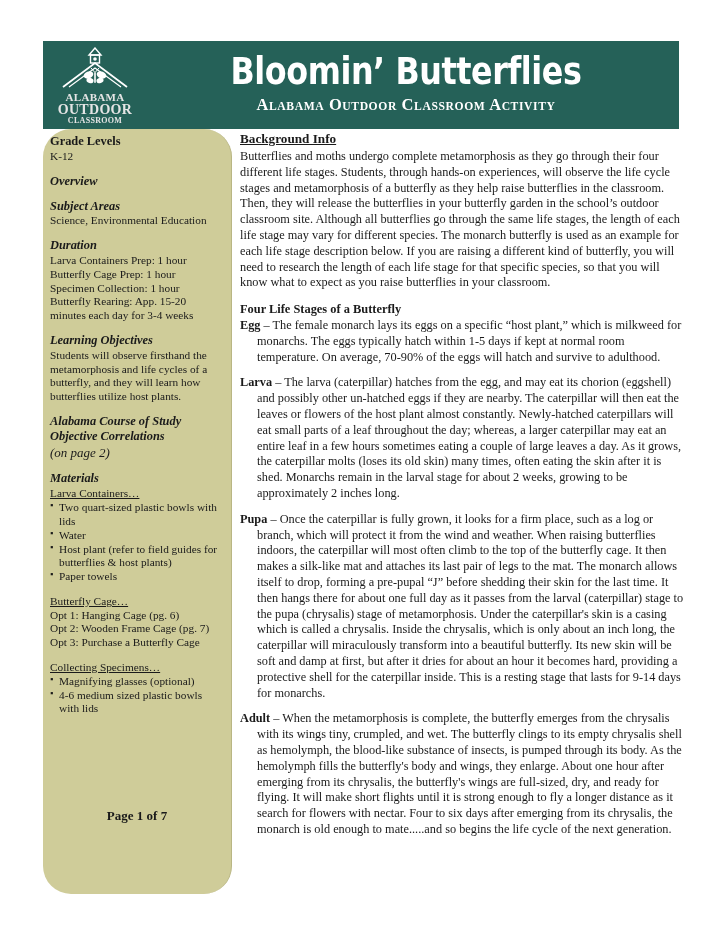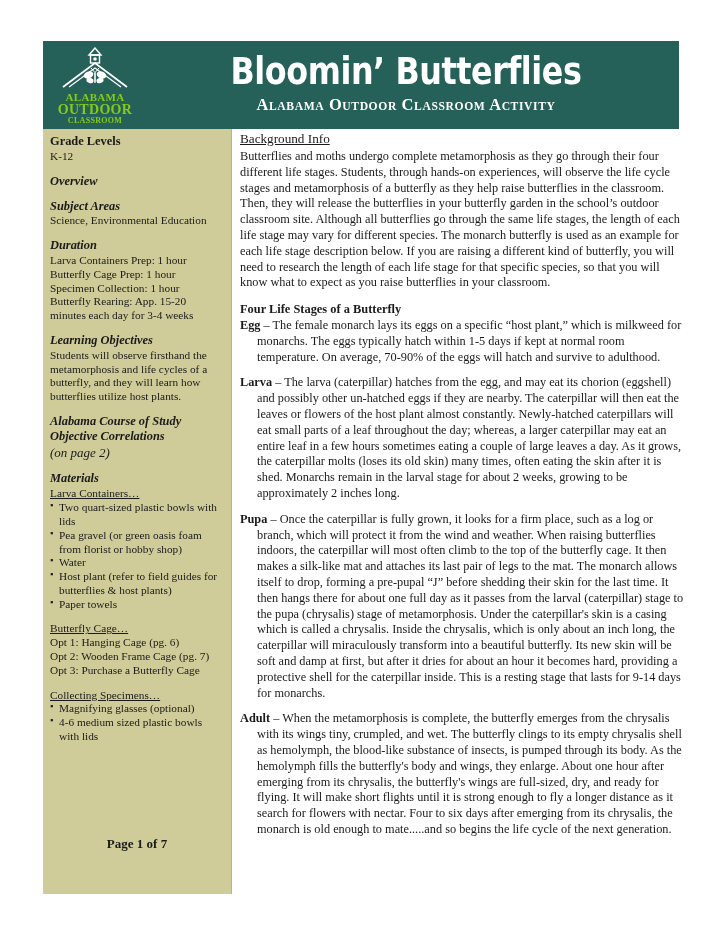--- a/index.html
+++ b/index.html
@@ -46,21 +46,21 @@
     justify-content: center;
     padding-top: 2px;
     box-sizing: border-box;
   }
   .logo-mark {
     width: 76px;
     height: 44px;
     position: relative;
   }
   .logo-text {
-    color: #84cc16;
+    color: #e5e5e5;
     text-align: center;
     line-height: 1.0;
     font-family: "Liberation Serif", serif;
     font-weight: bold;
     letter-spacing: 0.3px;
     margin-top: 1px;
   }
   .logo-text .l1 { font-size: 11px; display: block; }
   .logo-text .l2 { font-size: 14px; display: block; }
   .logo-text .l3 { font-size: 8px; display: block; }
@@ -102,20 +102,21 @@
     top: 129px;
     width: 189px;
     height: 765px;
     background: #cfcc99;
     border-right: 1px solid #b9b684;
     box-sizing: border-box;
     padding: 5px 7px 0 7px;
     font-size: 11.3px;
     line-height: 1.22;
     overflow: hidden;
+    border-radius: 28px;
   }
   .sb-h {
     font-weight: bold;
     font-size: 12.4px;
     margin: 0 0 1px 0;
     line-height: 1.2;
   }
   .sb-h.spaced { margin-top: 10px; font-style: italic; }
   .sb-p {
     margin: 0 0 0 0;
@@ -158,21 +159,21 @@
     left: 240px;
     top: 131px;
     width: 444px;
     height: 790px;
     font-size: 12.3px;
     line-height: 1.285;
     text-align: left;
     overflow: hidden;
   }
   .m-h-ul {
-    font-weight: normal;
+    font-weight: bold;
     font-size: 13.2px;
     text-decoration: underline;
     margin: 0 0 1px 0;
   }
   .m-h {
     font-weight: bold;
     font-size: 12.4px;
     margin: 0 0 0 0;
   }
   .m-p {
@@ -249,21 +250,20 @@
     <div class="sb-p">Students will observe firsthand the metamorphosis and life cycles of a butterfly, and they will learn how butterflies utilize host plants.</div>
 
     <div class="sb-h spaced">Alabama Course of Study Objective Correlations</div>
     <div class="sb-p sb-italic">(on page 2)</div>
 
     <div class="sb-h spaced">Materials</div>
 
     <span class="sb-ul">Larva Containers…</span>
     <ul class="sb-list">
       <li><span>Two quart-sized plastic bowls with lids</span></li>
-      <li><span>Pea gravel (or green oasis foam from florist or hobby shop)</span></li>
       <li><span>Water</span></li>
       <li><span>Host plant (refer to field guides for butterflies &amp; host plants)</span></li>
       <li><span>Paper towels</span></li>
     </ul>
 
     <div style="height:9px"></div>
     <span class="sb-ul">Butterfly Cage…</span>
     <div class="sb-plain">Opt 1:  Hanging Cage (pg. 6)</div>
     <div class="sb-plain">Opt 2:  Wooden Frame Cage (pg. 7)</div>
     <div class="sb-plain">Opt 3:  Purchase a Butterfly Cage</div>

